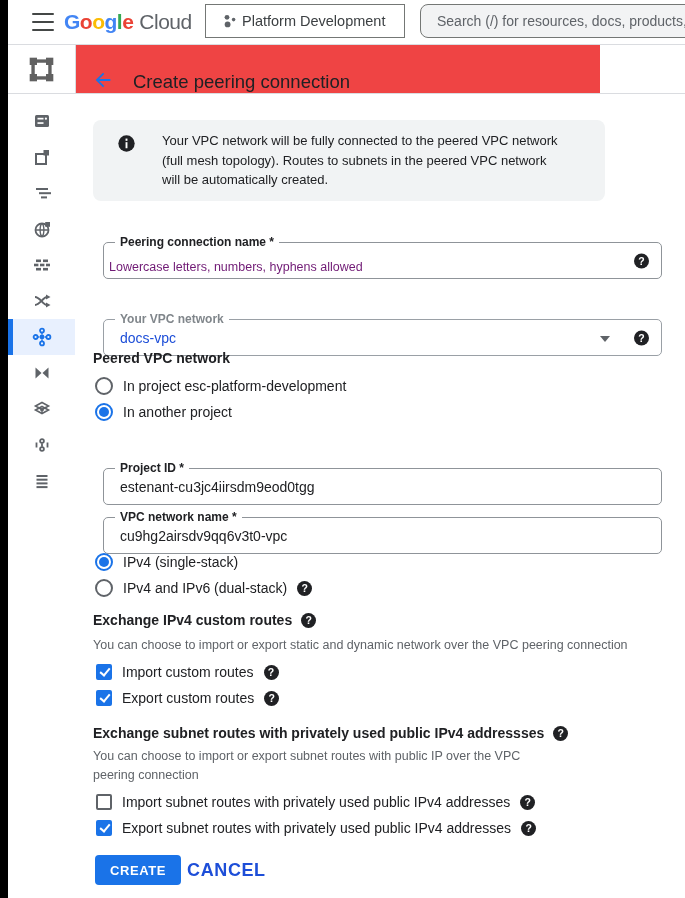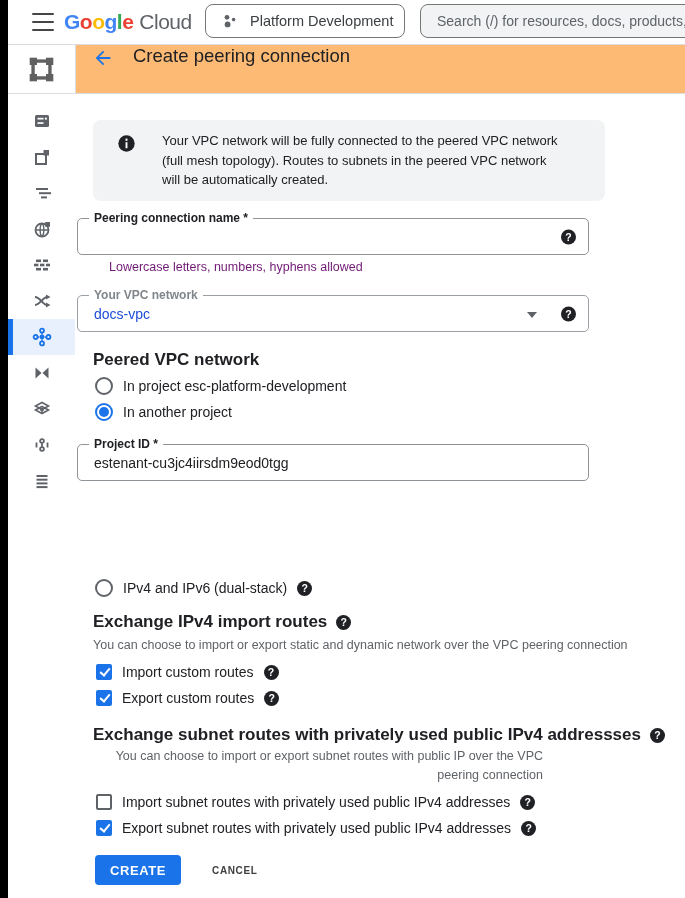--- a/index.html
+++ b/index.html
@@ -9,76 +9,76 @@
   .black-strip{position:absolute;left:0;top:0;width:8px;height:898px;background:#000;}
 
   
   .topbar{position:absolute;left:8px;top:0;width:677px;height:44px;background:#fff;}
   .hdiv{position:absolute;left:8px;width:677px;height:1px;background:#dadce0;}
   .burger{position:absolute;left:16px;top:11px;width:38px;height:22px;display:flex;flex-direction:column;justify-content:space-between;padding:2px 8px;box-sizing:border-box;cursor:pointer;}
   .burger span{display:block;height:2.4px;background:#444746;border-radius:1px;}
   .logo{position:absolute;left:56px;top:0;height:44px;display:flex;align-items:center;font-size:21px;letter-spacing:-0.5px;cursor:pointer;}
   .logo .gword{font-weight:bold;}
   .logo .cloud{color:#5f6368;margin-left:6px;font-weight:normal;}
-  .proj-btn{position:absolute;left:197px;top:4px;height:34px;width:200px;border:1px solid #747775;border-radius:8px;background:#fff;display:flex;align-items:center;box-sizing:border-box;padding:0 14px;gap:10px;cursor:pointer;}
+  .proj-btn{position:absolute;left:197px;top:4px;height:34px;width:200px;border:1px solid #747775;border-radius:0;background:#fff;display:flex;align-items:center;box-sizing:border-box;padding:0 14px;gap:2px;cursor:pointer;}
   .proj-btn .ptext{font-size:14.5px;color:#3c4043;white-space:nowrap;}
   .searchbox{position:absolute;left:412px;top:4px;height:34px;width:300px;border:1px solid #747775;border-radius:8px;background:#f2f3f4;box-sizing:border-box;display:flex;align-items:center;}
   .searchbox input{border:0;background:transparent;outline:none;width:100%;margin:0 14px;font-size:14px;color:#5f6368;font-family:inherit;}
   .searchbox input::placeholder{color:#5f6368;opacity:1;}
 
   
-  .headrow{position:absolute;left:75px;top:45px;width:610px;height:48px;display:flex;align-items:flex-start;background:#fdba74;}
+  .headrow{position:absolute;left:75px;top:45px;width:525px;height:48px;display:flex;align-items:flex-end;background:#ef4444;}
   .backbtn{margin-left:15px;width:26px;height:26px;display:flex;align-items:center;justify-content:center;cursor:pointer;}
   .ptitle{margin-left:17px;font-size:18.5px;color:#202124;}
   .prodicon{position:absolute;left:8px;top:45px;width:67px;height:48px;display:flex;align-items:center;justify-content:center;}
 
   
   .rail{position:absolute;left:8px;top:94px;width:67px;bottom:0;background:#fff;}
   .vdiv{position:absolute;left:75px;top:45px;bottom:0;width:1px;background:#dadce0;}
   .nav-item{position:relative;width:67px;height:36px;display:flex;align-items:center;justify-content:center;cursor:pointer;}
   .nav-item.active{background:#e8f0fe;}
   .nav-item.active .abar{position:absolute;left:0;top:0;bottom:0;width:5px;background:#1a73e8;}
   .rail{padding-top:9px;box-sizing:border-box;}
 
   
   .content{position:absolute;left:75px;top:94px;width:610px;height:804px;background:#fff;}
   .banner{position:absolute;left:18px;top:26px;width:512px;box-sizing:border-box;background:#f1f3f4;border-radius:8px;padding:11px 24px 11px 69px;}
   .banner .btext{font-size:13px;line-height:19.5px;color:#202124;width:400px;}
   .banner .iicon{position:absolute;left:24px;top:14px;}
 
-  .field{position:absolute;left:2px;width:512px;height:37px;border:1px solid #8f9499;border-radius:5px;background:#fff;box-sizing:border-box;}
+  .field{position:absolute;left:28px;width:559px;height:37px;border:1px solid #8f9499;border-radius:5px;background:#fff;box-sizing:border-box;margin-top:24px;}
   .field .flabel{position:absolute;top:-8px;left:11px;background:#fff;padding:0 5px;font-size:12px;font-weight:bold;color:#202124;white-space:nowrap;}
   .field .fvalue{position:absolute;left:16px;top:50%;transform:translateY(-50%);font-size:14px;color:#202124;white-space:nowrap;}
   .field.disabled{border-color:#9aa0a6;}
   .field.disabled .flabel{color:#80868b;font-weight:bold;}
   .field.disabled .fvalue{color:#1d4ed8;}
   .fhelp{position:absolute;right:12px;top:50%;transform:translateY(-50%);}
   .caret{position:absolute;right:51px;top:50%;margin-top:-2px;width:0;height:0;border-left:5px solid transparent;border-right:5px solid transparent;border-top:6px solid #5f6368;}
   .helper{position:absolute;left:34px;font-size:12.5px;color:#701a75;}
 
-  .sechead{position:absolute;left:18px;font-size:17px;font-weight:bold;color:#202124;display:flex;align-items:center;}
+  .sechead{position:absolute;left:18px;font-size:14px;font-weight:bold;color:#202124;display:flex;align-items:center;}
   .sechead .help{margin-left:9px;}
   .desc{position:absolute;left:18px;font-size:12.5px;line-height:18.5px;color:#5f6368;}
 
   .choice{position:absolute;left:20px;display:flex;align-items:center;cursor:pointer;}
   .choice .clabel{margin-left:10px;font-size:14px;color:#202124;}
   .choice .help{margin-left:10px;}
   .radio{width:18px;height:18px;border:2px solid #5f6368;border-radius:50%;box-sizing:border-box;position:relative;flex:none;background:#fff;}
   .radio.on{border-color:#1a73e8;}
   .radio.on::after{content:"";position:absolute;inset:2px;background:#1a73e8;border-radius:50%;}
   .cb{width:16px;height:16px;border:2px solid #5f6368;border-radius:2px;box-sizing:border-box;position:relative;flex:none;background:#fff;margin-left:1px;}
   .cb.on{background:#1a73e8;border-color:#1a73e8;}
   .cb.on::after{content:"";position:absolute;left:3.6px;top:0.2px;width:4px;height:8px;border:solid #fff;border-width:0 2px 2px 0;transform:rotate(40deg);}
 
   .help{display:inline-flex;align-items:center;justify-content:center;width:15px;height:15px;border-radius:50%;background:#202124;color:#fff;font-size:10.5px;font-weight:bold;flex:none;cursor:pointer;}
   .help::after{content:"?";}
 
   .btnrow{position:absolute;left:20px;top:761px;display:flex;align-items:center;}
   .create-btn{height:30px;padding:0 15px;background:#1a73e8;color:#fff;border:none;border-radius:4px;font-size:13px;font-weight:bold;letter-spacing:0.6px;font-family:inherit;cursor:pointer;}
-  .cancel-btn{margin-left:25px;background:none;border:none;color:#404040;font-size:10px;font-weight:bold;letter-spacing:0.6px;font-family:inherit;cursor:pointer;}
+  .cancel-btn{background:none;border:none;color:#1d4ed8;font-size:18px;font-weight:bold;letter-spacing:0.6px;font-family:inherit;cursor:pointer;}
 </style>
 </head>
 <body>
 
 <div id="app">
   <div class="black-strip"></div>
 
   <div class="topbar">
     <div class="burger">
         <span></span>
@@ -268,49 +268,57 @@
     <div class="choice" style="top:283px;">
       <span class="radio"></span>
       <span class="clabel">In project esc-platform-development</span>
     </div>
 
     <div class="field" style="top:350px;">
       <span class="flabel">Project ID *</span>
       <span class="fvalue">estenant-cu3jc4iirsdm9eod0tgg</span>
     </div>
 
-
+    <div class="field" style="top:399px;">
+      <span class="flabel">VPC network name *</span>
+      <span class="fvalue">cu9hg2airsdv9qq6v3t0-vpc</span>
+    </div>
+
+    <div class="choice" style="top:459px;">
+      <span class="radio on"></span>
+      <span class="clabel">IPv4 (single-stack)</span>
+    </div>
     <div class="choice" style="top:485px;">
       <span class="radio"></span>
       <span class="clabel">IPv4 and IPv6 (dual-stack)</span>
       <span class="help"></span>
     </div>
 
     <div class="sechead" style="top:518px;">
-      <span>Exchange IPv4 import routes</span>
+      <span>Exchange IPv4 custom routes</span>
       <span class="help"></span>
     </div>
     <div class="desc" style="top:542px;white-space:nowrap;">You can choose to import or export static and dynamic network over the VPC peering connection</div>
 
     <div class="choice" style="top:570px;">
       <span class="cb on"></span>
       <span class="clabel">Import custom routes</span>
       <span class="help"></span>
     </div>
     <div class="choice" style="top:596px;">
       <span class="cb on"></span>
       <span class="clabel">Export custom routes</span>
       <span class="help"></span>
     </div>
 
     <div class="sechead" style="top:631px;">
       <span>Exchange subnet routes with privately used public IPv4 addressses</span>
       <span class="help"></span>
     </div>
-    <div class="desc" style="top:653px;width:450px;text-align:right;">You can choose to import or export subnet routes with public IP over the VPC peering connection</div>
+    <div class="desc" style="top:653px;width:450px;">You can choose to import or export subnet routes with public IP over the VPC peering connection</div>
 
     <div class="choice" style="top:700px;">
       <span class="cb"></span>
       <span class="clabel">Import subnet routes with privately used public IPv4 addresses</span>
       <span class="help"></span>
     </div>
     <div class="choice" style="top:726px;">
       <span class="cb on"></span>
       <span class="clabel">Export subnet routes with privately used public IPv4 addresses</span>
       <span class="help"></span>

